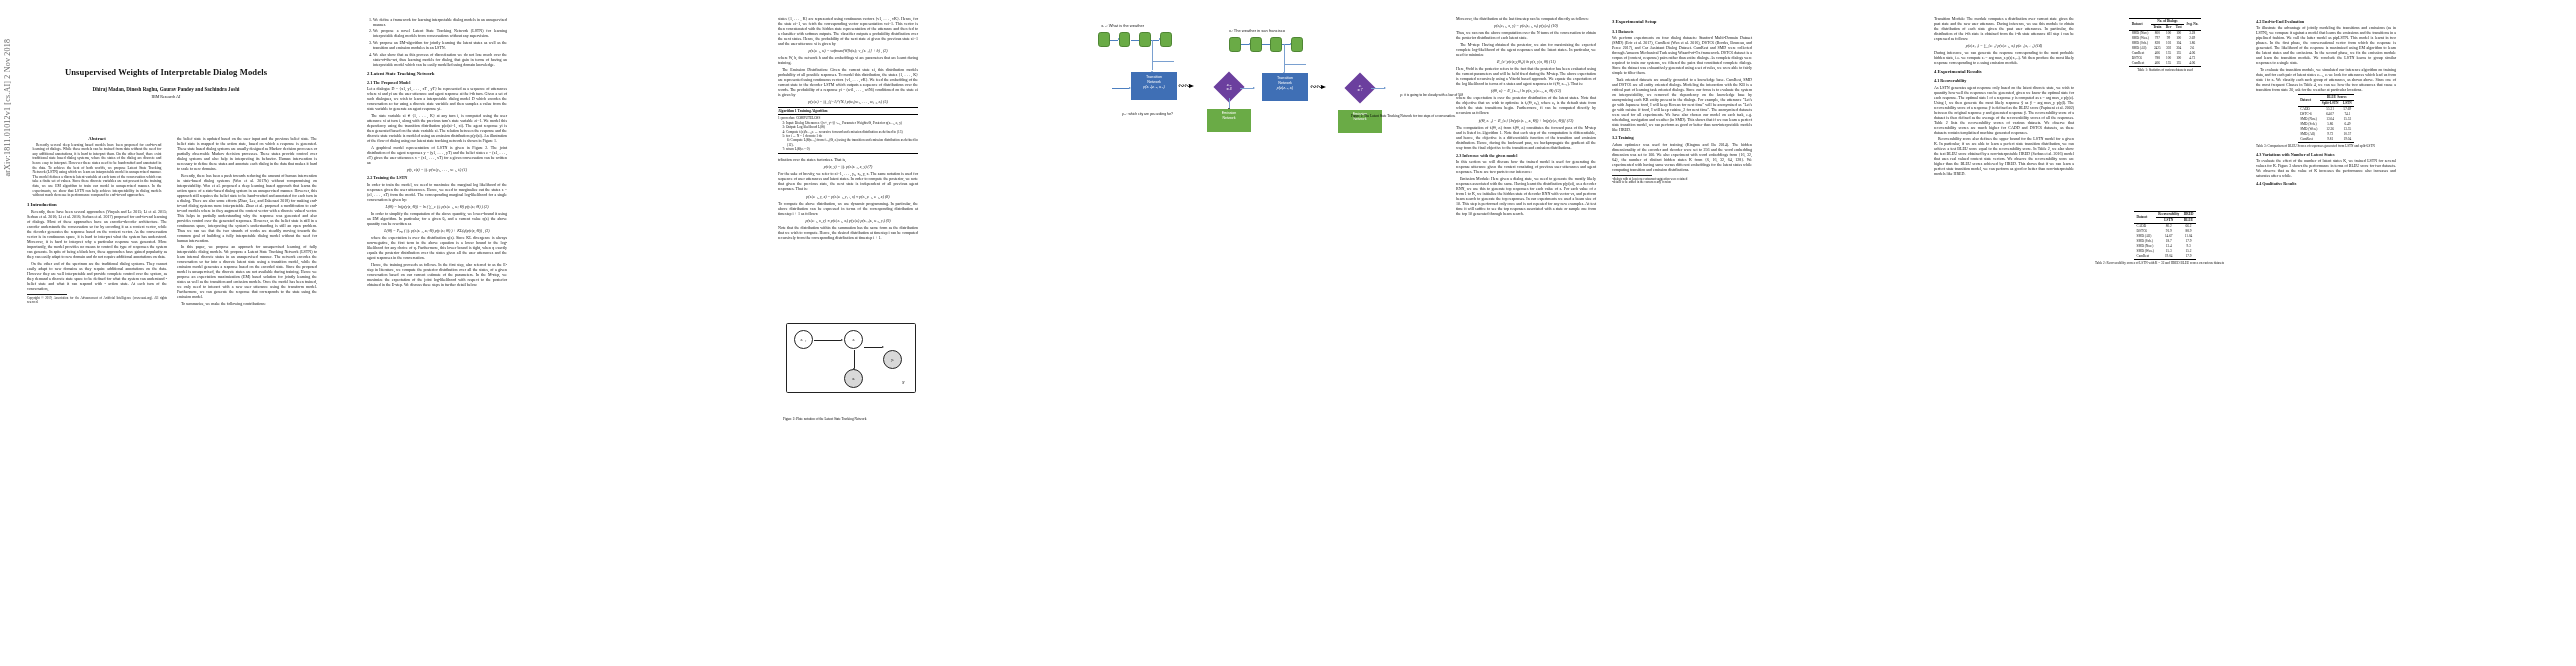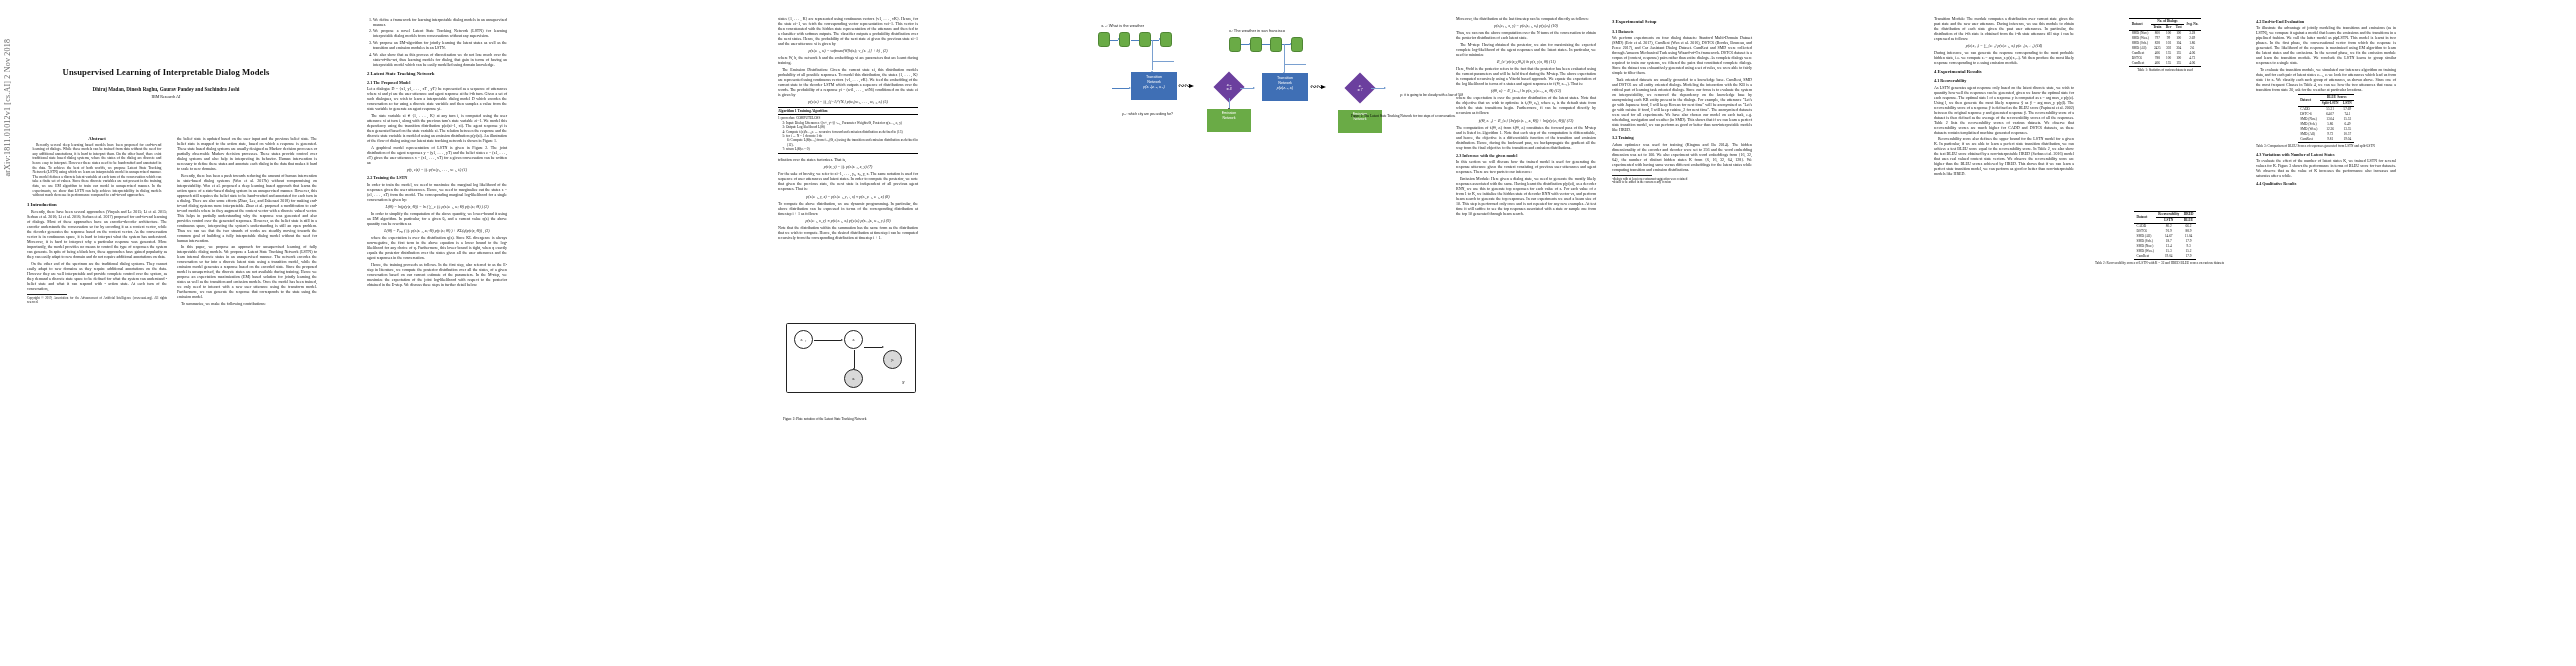--- a/index.html
+++ b/index.html
@@ -376,21 +376,21 @@
   }
 </style>
 </head>
 <body>
 
 <div class="page">
 
   <div class="arxiv-stamp">arXiv:1811.01012v1  [cs.AI]  2 Nov 2018</div>
 
   <div class="col" style="left:27px; top:67px; width:278px;">
-    <h1 class="title">Unsupervised Learning of Interpretable Dialog Models</h1>
+    <h1 class="title">Unsupervised Weights of Interpretable Dialog Models</h1>
     <div class="authors">Dhiraj Madan, Dinesh Raghu, Gaurav Pandey and Sachindra Joshi</div>
     <div class="affil">IBM Research AI</div>
   </div>
 
   <div class="col" style="left:27px; top:136px; width:140px;">
     <div class="abs-head">Abstract</div>
     <div class="abstract-body">
       <p>Recently several deep learning based models have been proposed for end-to-end learning of dialogs. While these models can be trained from data without the need for any additional annotations, it is hard to interpret them. On the other hand, there exist traditional state based dialog systems, where the states of the dialog are discrete and hence easy to interpret. However these states need to be handcrafted and annotated in the data. To achieve the best of both worlds, we propose Latent State Tracking Network (LSTN) using which we learn an interpretable model in unsupervised manner. The model defines a discrete latent variable at each turn of the conversation which can take a finite set of values. Since these discrete variables are not present in the training data, we use EM algorithm to train our model in unsupervised manner. In the experiments, we show that LSTN can help achieve interpretability in dialog models without much decrease in performance compared to end-to-end approaches.</p>
     </div>
 

